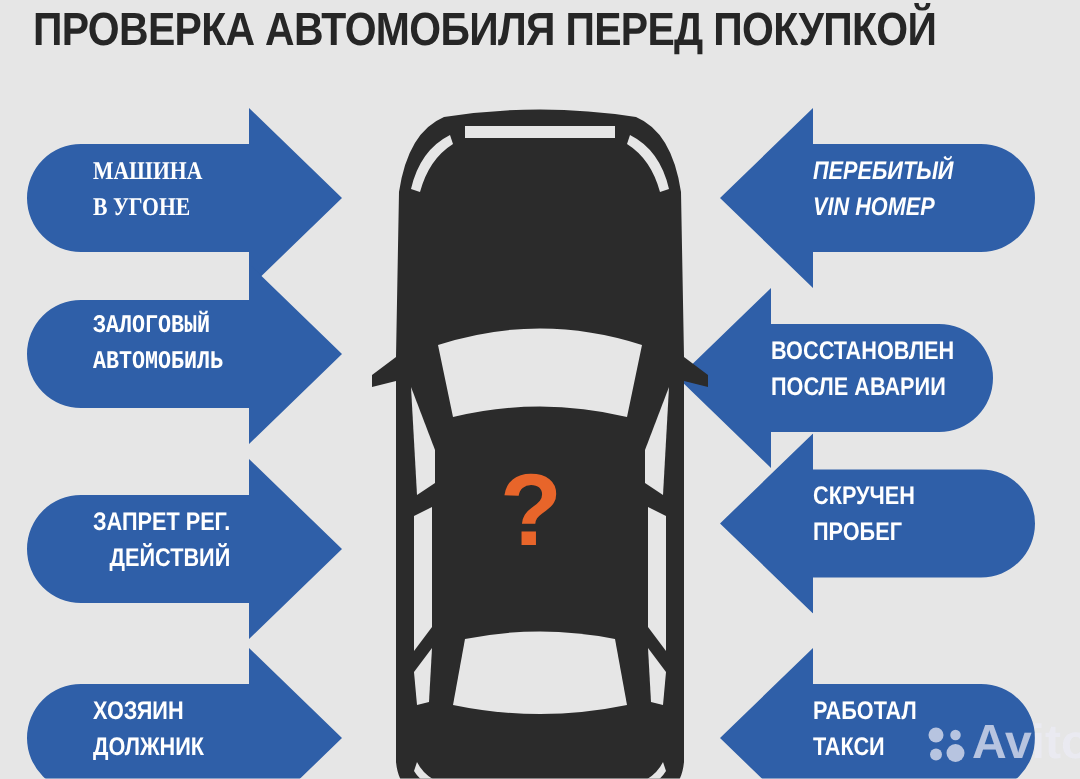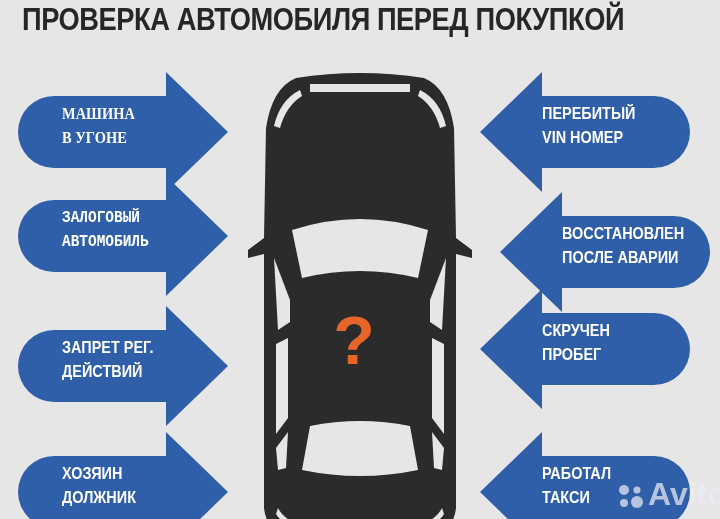--- a/index.html
+++ b/index.html
@@ -40,51 +40,51 @@
 <div class="arrow left-side" style="left:18px; top:176px;font-family:Liberation Mono, monospace;">
   <svg width="212" height="120" viewBox="0 0 212 120">
     <path d="M36 24 H148 V0 L210 60 L148 120 V96 H36 A36 36 0 0 1 36 24 Z" fill="#2f5fa8"></path>
   </svg>
   <div class="label">
     <div>ЗАЛОГОВЫЙ</div>
     <div>АВТОМОБИЛЬ</div>
   </div>
 </div>
 
-<div class="arrow left-side" style="left:18px; top:306px;">
+<div class="arrow left-side" style="left:18px; top:306px;text-align:right;">
   <svg width="212" height="120" viewBox="0 0 212 120">
     <path d="M36 24 H148 V0 L210 60 L148 120 V96 H36 A36 36 0 0 1 36 24 Z" fill="#2f5fa8"></path>
   </svg>
   <div class="label">
     <div>ЗАПРЕТ РЕГ.</div>
     <div>ДЕЙСТВИЙ</div>
   </div>
 </div>
 
 <div class="arrow left-side" style="left:18px; top:432px;">
   <svg width="212" height="120" viewBox="0 0 212 120">
     <path d="M36 24 H148 V0 L210 60 L148 120 V96 H36 A36 36 0 0 1 36 24 Z" fill="#2f5fa8"></path>
   </svg>
   <div class="label">
     <div>ХОЗЯИН</div>
     <div>ДОЛЖНИК</div>
   </div>
 </div>
 
-<div class="arrow right-side" style="left:480px; top:72px;">
+<div class="arrow right-side" style="left:480px; top:72px;font-style:italic;">
   <svg width="212" height="120" viewBox="0 0 212 120">
     <path d="M174 24 H62 V0 L0 60 L62 120 V96 H174 A36 36 0 0 0 174 24 Z" fill="#2f5fa8"></path>
   </svg>
   <div class="label">
     <div>ПЕРЕБИТЫЙ</div>
     <div>VIN НОМЕР</div>
   </div>
 </div>
 
-<div class="arrow right-side" style="left:500px; top:192px;">
+<div class="arrow right-side" style="left:452px; top:192px;">
   <svg width="212" height="120" viewBox="0 0 212 120">
     <path d="M174 24 H62 V0 L0 60 L62 120 V96 H174 A36 36 0 0 0 174 24 Z" fill="#2f5fa8"></path>
   </svg>
   <div class="label">
     <div>ВОССТАНОВЛЕН</div>
     <div>ПОСЛЕ АВАРИИ</div>
   </div>
 </div>
 
 <div class="arrow right-side" style="left:480px; top:289px;">

